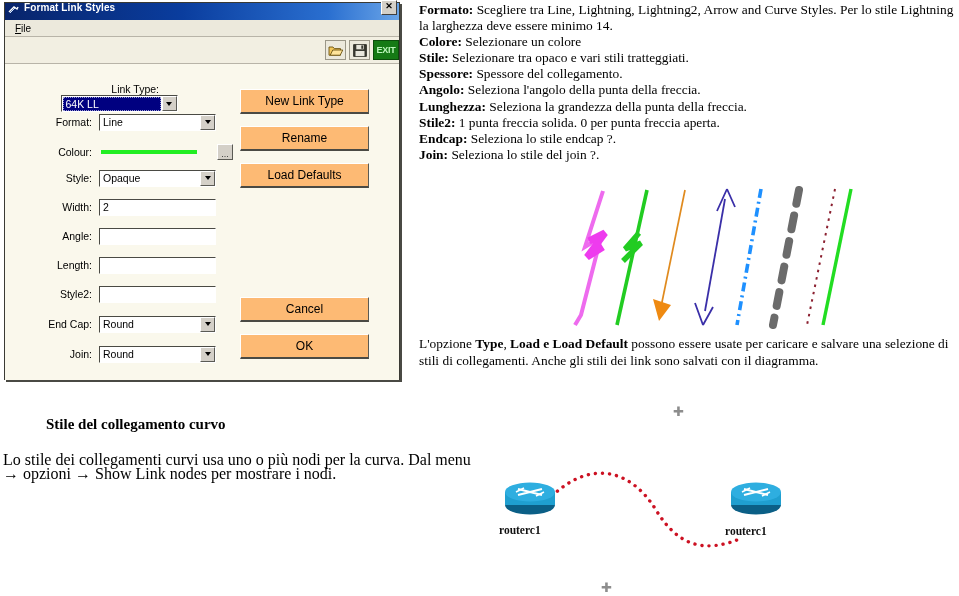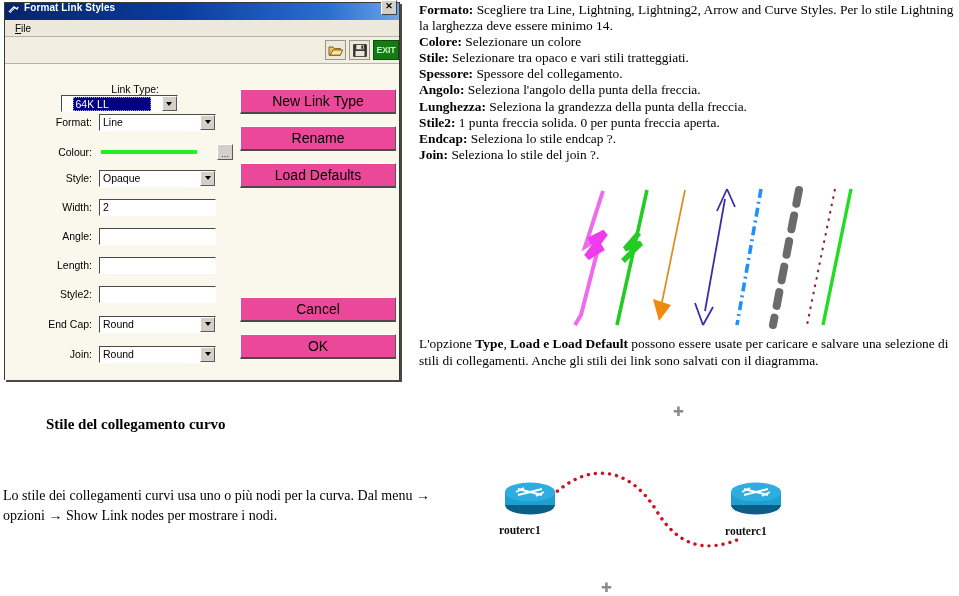--- a/index.html
+++ b/index.html
@@ -154,21 +154,21 @@
   }
   .ctrl .val {
     padding-left: 3px;
     flex: 1 1 auto;
     white-space: nowrap;
     overflow: hidden;
   }
   .ctrl.selected .val {
     background: #000080;
     color: #ffffff;
-    margin: 11px;
+    margin: 1px;
     padding-left: 2px;
     border: 1px dotted #9b9bd0;
   }
   .arrowbtn {
     width: 15px; height: 15px;
     margin-right: 0px;
     background: #d4d0c8;
     border-top: 1px solid #ffffff;
     border-left: 1px solid #ffffff;
     border-right: 1px solid #5a5a54;
@@ -203,29 +203,29 @@
     line-height: 8px;
     text-align: center;
     color: #333;
     box-sizing: border-box;
     font-family: "Liberation Sans", sans-serif;
     padding-top: 5px;
   }
 
   .dbtn {
     position: absolute;
-    width: 156px;
+    width: 129px;
     height: 25px;
-    background: #ec4899;
+    background: #fdba74;
     border-top: 1px solid #ffffff;
     border-left: 1px solid #ffffff;
     border-right: 1px solid #5a5a54;
     border-bottom: 2px solid #4a4a44;
     box-sizing: border-box;
-    font-size: 14px;
+    font-size: 12px;
     font-family: "Liberation Sans", sans-serif;
     color: #000;
     display: flex;
     align-items: center;
     justify-content: center;
     cursor: default;
   }
 
   
   #doc-top {
@@ -264,24 +264,23 @@
     font-size: 15px;
     font-weight: bold;
     font-family: "Liberation Serif", serif;
   }
 
   #doc-bottom {
     position: absolute;
     left: 3px;
     top: 453px;
     width: 470px;
-    font-size: 14px;
-    line-height: 20px;
+    font-size: 16px;
+    line-height: 14px;
     font-family: "Liberation Serif", serif;
-    margin-top: 33px;
   }
 
   #router-diagram {
     position: absolute;
     left: 480px;
     top: 462px;
     width: 340px;
     height: 115px;
   }
   .router-label {

